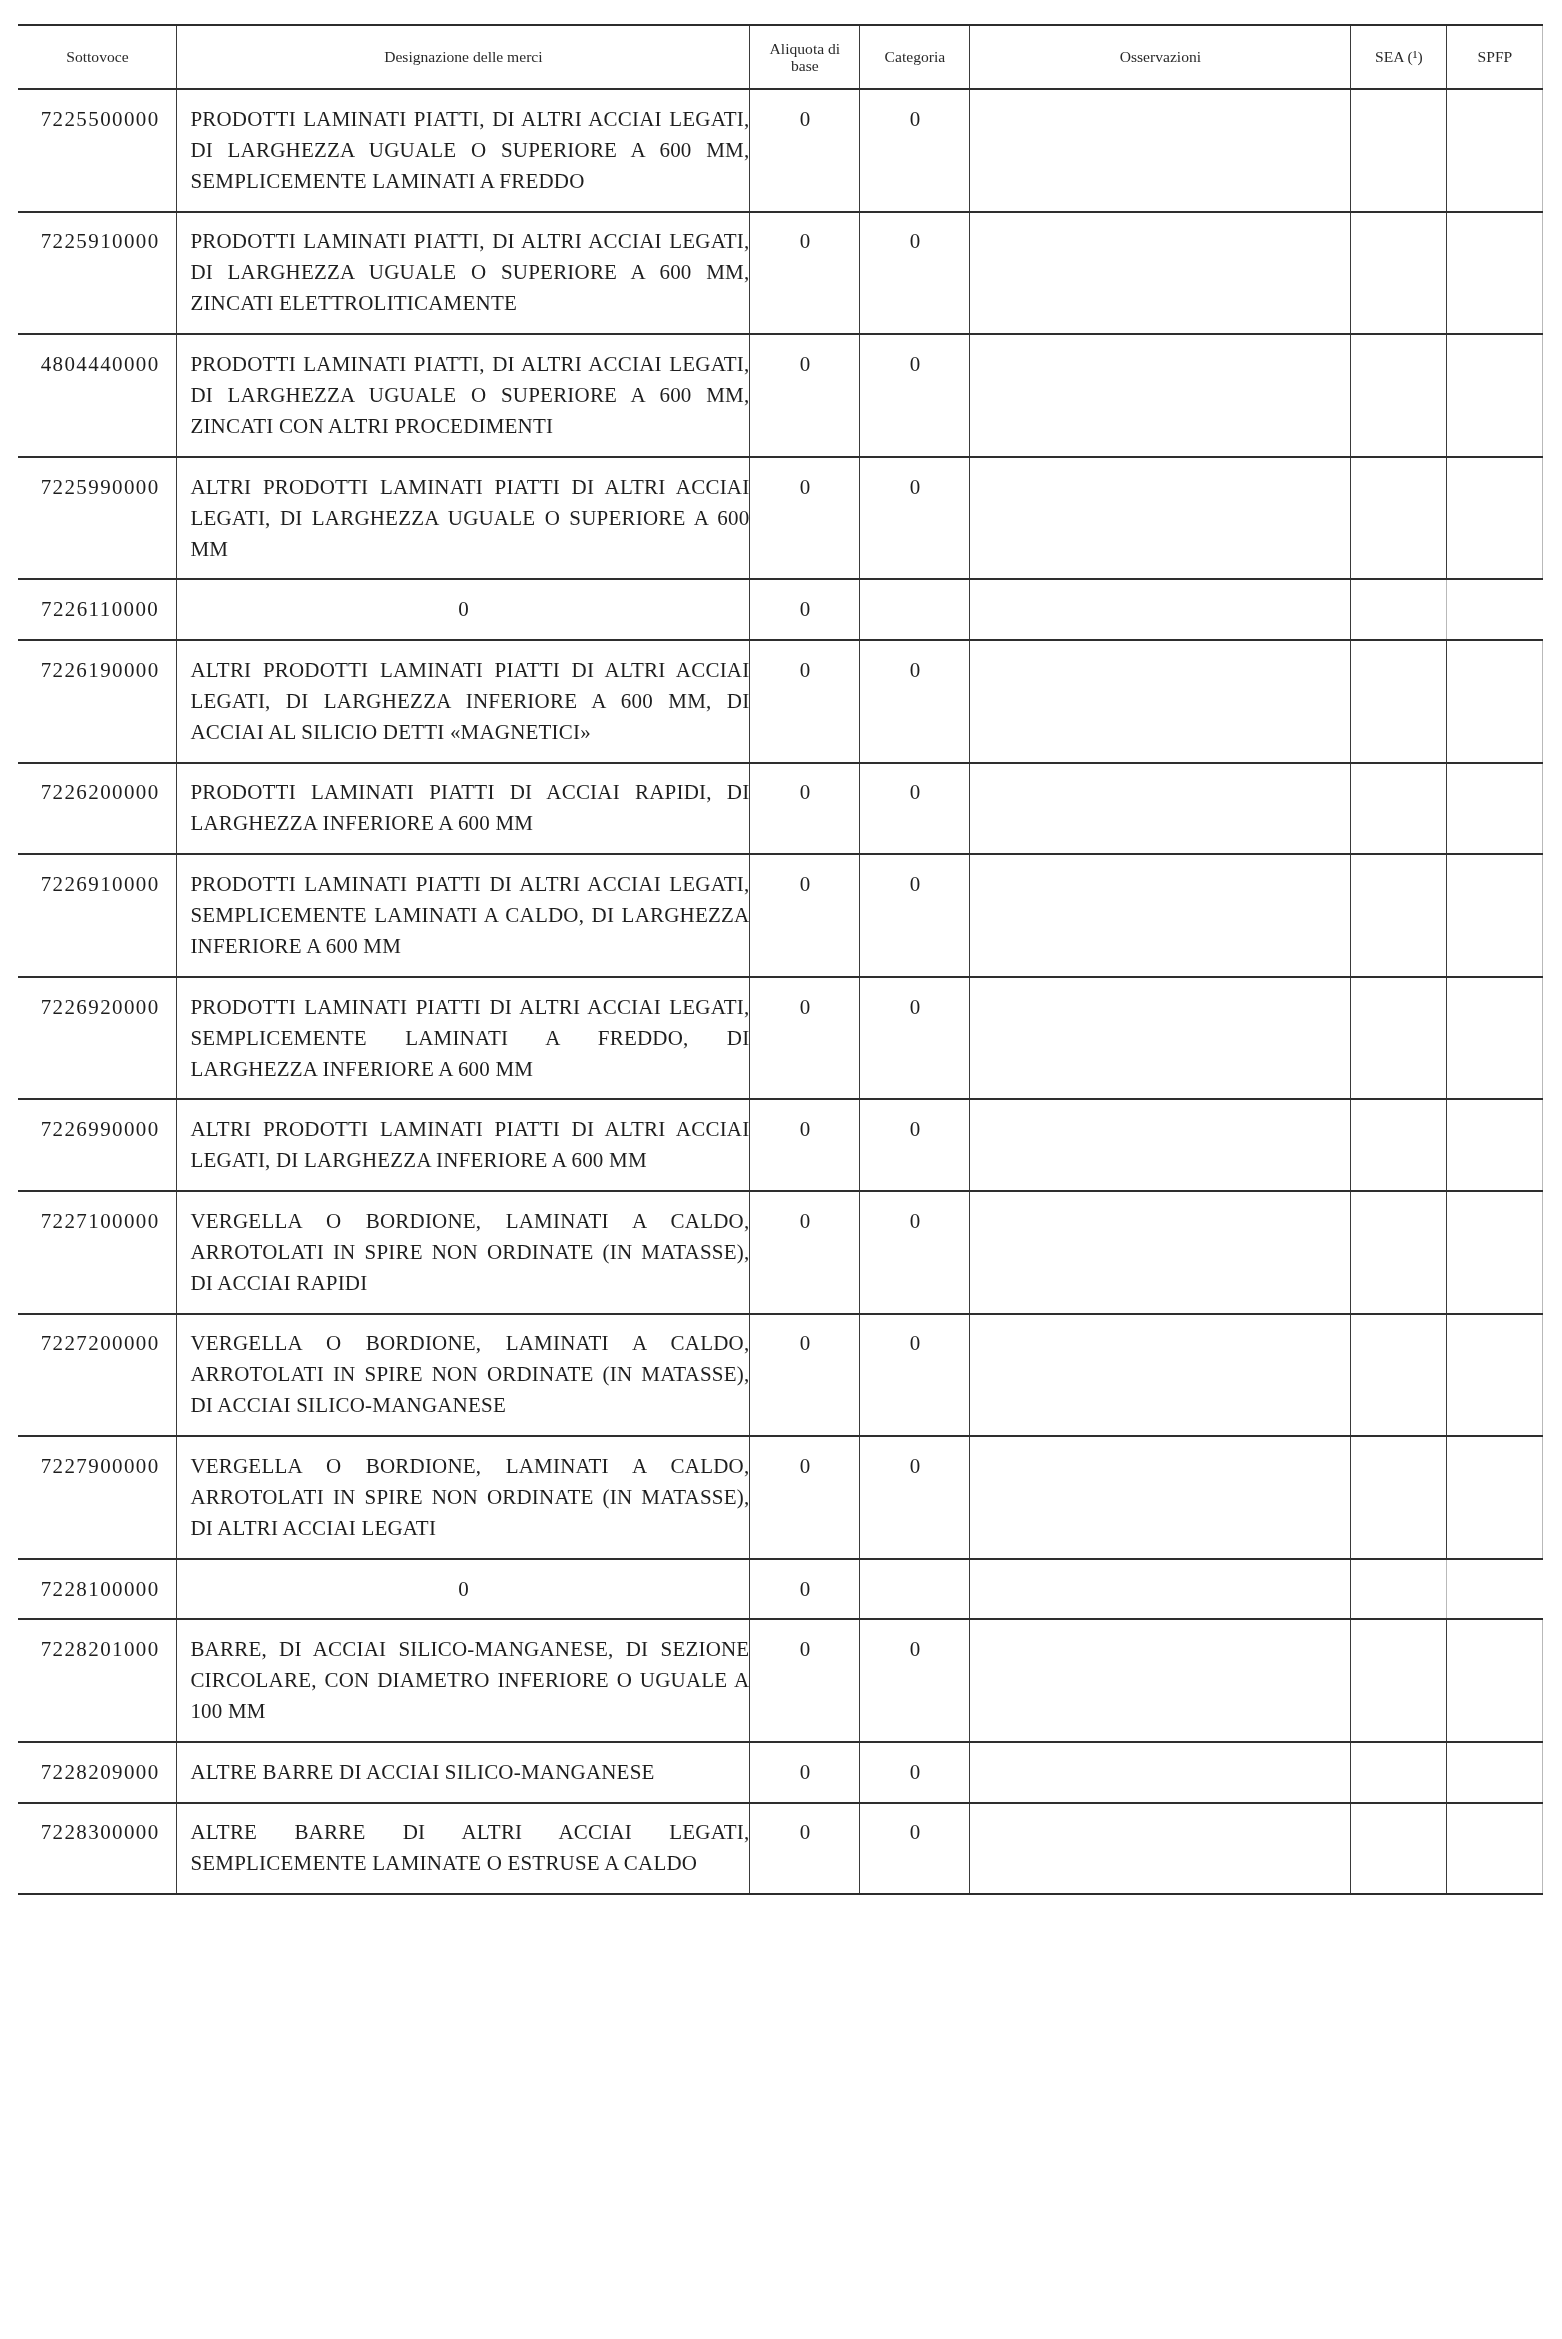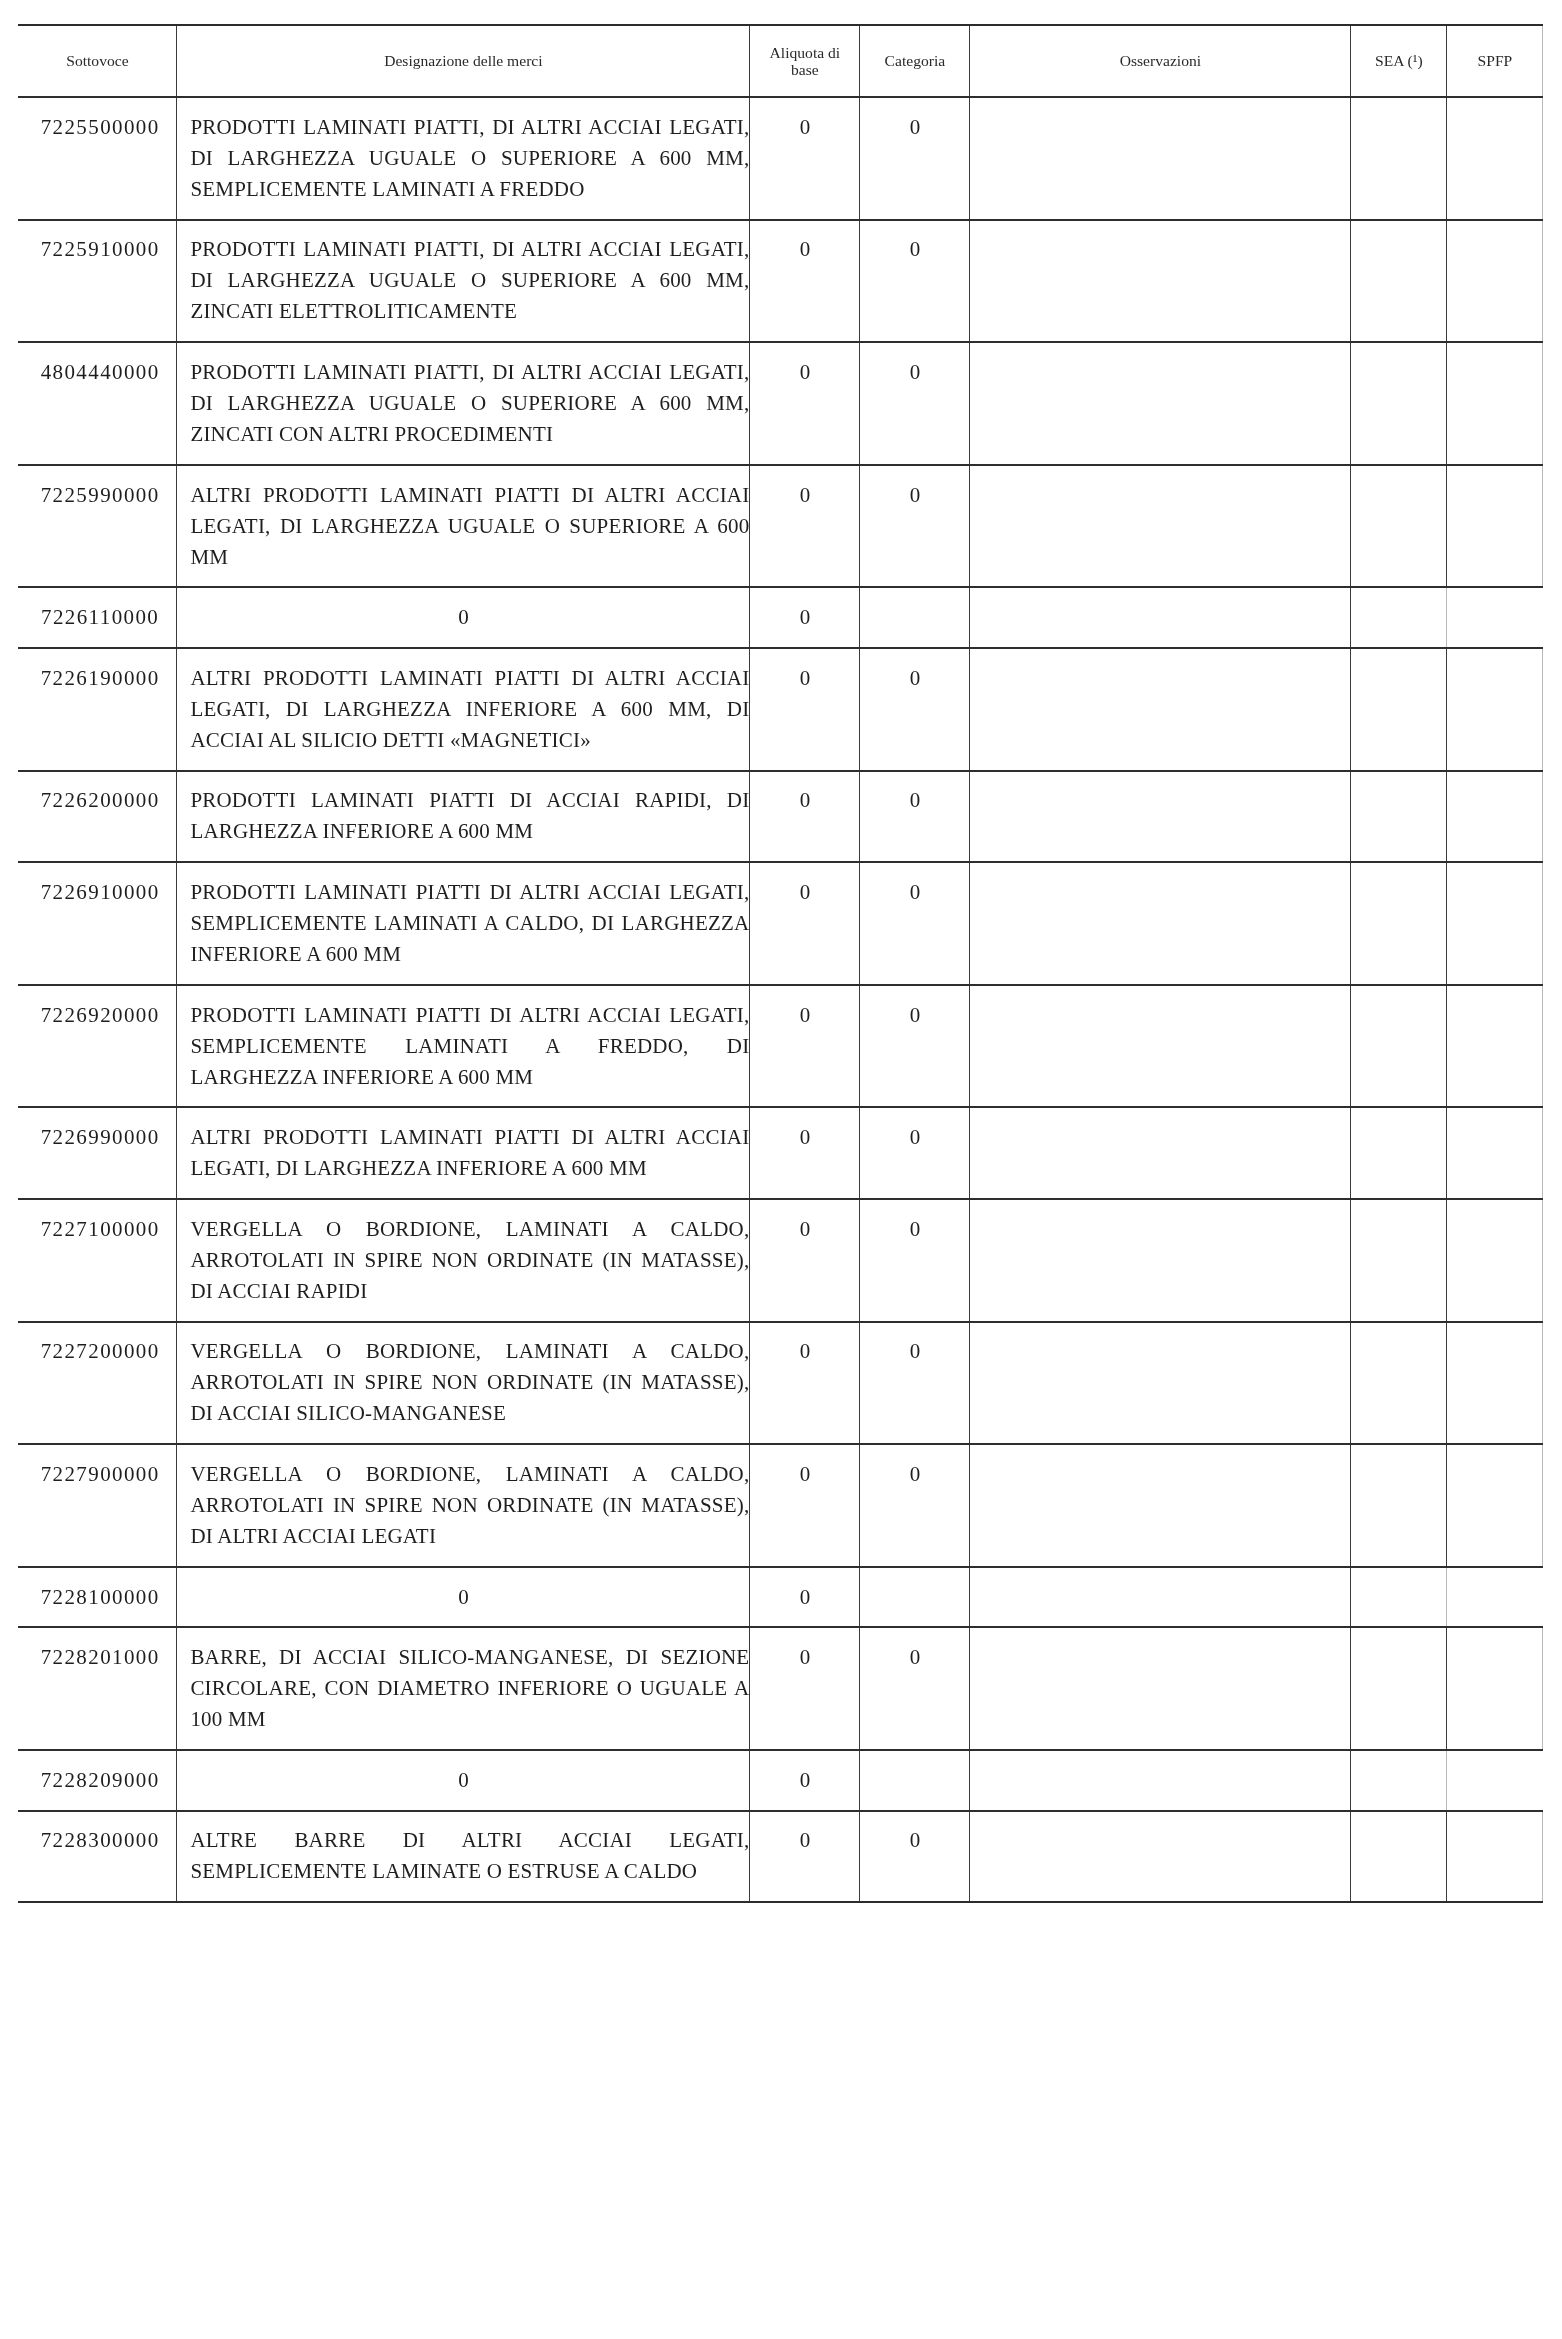--- a/index.html
+++ b/index.html
@@ -25,21 +25,21 @@
     grid-template-columns: 159px 573px 110px 110px 381px 96px 96px;
   }
   .body-row { border-top: 2.8px solid #2e2e2e; }
   .cell {
     border-right: 1.8px solid #3a3a3a;
     box-sizing: border-box;
     overflow: hidden;
   }
   .cell:last-child { border-right: 0.9px solid #b9b9b9; }
   
-  .thead { height: 70px; }
+  .thead { height: 62px; }
   .thead .cell {
     display: flex;
     align-items: center;
     justify-content: center;
     text-align: center;
     font-size: 15.6px;
     line-height: 17.4px;
     padding: 1.8px 7.3px;
     color: #2a2a2a;
   }
@@ -209,20 +209,21 @@
           <div class="cell c0">7228201000</div>
           <div class="cell c1">BARRE, DI ACCIAI SILICO-MANGANESE, DI SEZIONE CIRCOLARE, CON DIAMETRO INFERIORE O UGUALE A 100 MM</div>
           <div class="cell c2">0</div>
           <div class="cell c3">0</div>
           <div class="cell c4"></div>
           <div class="cell c5"></div>
           <div class="cell c6"></div>
         </div>
         <div class="row body-row">
           <div class="cell c0">7228209000</div>
+          <div class="cell c1">ALTRE BARRE DI ACCIAI SILICO-MANGANESE</div>
           <div class="cell c2">0</div>
           <div class="cell c3">0</div>
           <div class="cell c4"></div>
           <div class="cell c5"></div>
           <div class="cell c6"></div>
         </div>
         <div class="row body-row">
           <div class="cell c0">7228300000</div>
           <div class="cell c1">ALTRE BARRE DI ALTRI ACCIAI LEGATI, SEMPLICEMENTE LAMINATE O ESTRUSE A CALDO</div>
           <div class="cell c2">0</div>

